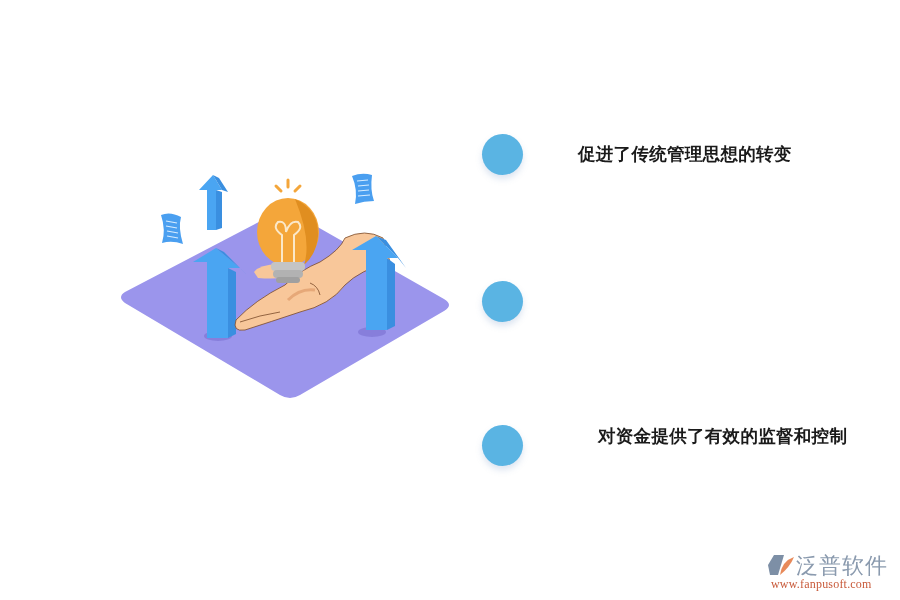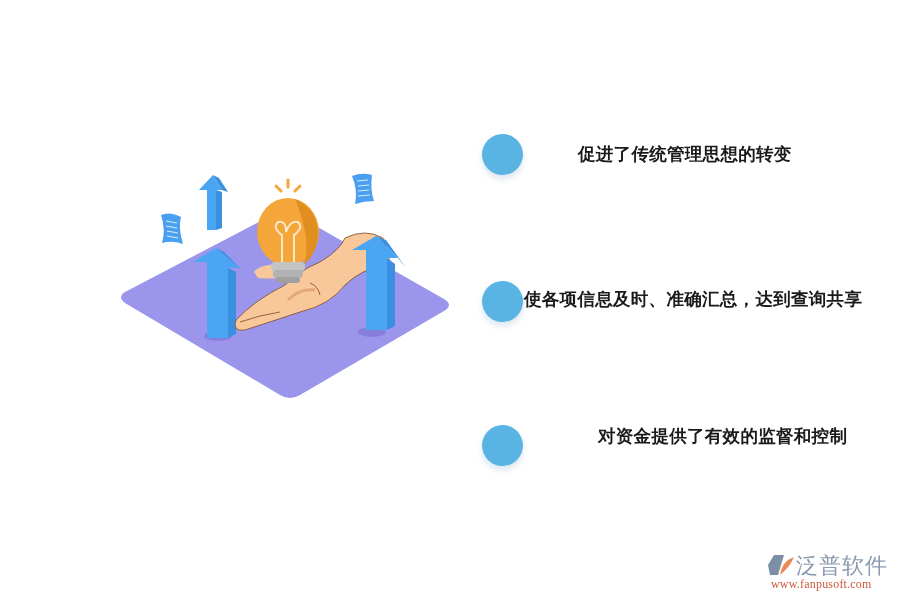--- a/index.html
+++ b/index.html
@@ -3,21 +3,21 @@
   <meta charset="utf-8">
   <style>
     html, body { margin: 0; padding: 0; background: #ffffff; }
     body { width: 900px; height: 600px; position: relative; overflow: hidden;
            font-family: "DejaVu Sans", "Liberation Sans", sans-serif; }
     .illustration { position: absolute; left: 0; top: 0; width: 900px; height: 600px; }
     .point { position: absolute; left: 482px; width: 410px; }
     .dot { position: absolute; left: 0; width: 41px; height: 41px; border-radius: 50%;
            box-shadow: 0 4px 6px rgba(120,150,200,0.25); }
     .label { position: absolute; font-size: 17.5px; font-weight: bold; color: #1a1a1a;
-             line-height: 26px; letter-spacing: 0.3px; text-align: left; }
+             line-height: 26px; letter-spacing: 0.3px; text-align: right; }
     .p1 { top: 134px; height: 42px; }
     .p1 .label { left: 96px; top: 7px; white-space: nowrap; }
     .p2 { top: 280px; height: 60px; }
     .p2 .dot { top: 1px; }
     .p2 .label { left: 42px; top: 6px; width: 366px; }
     .p3 { top: 425px; height: 42px; }
     .p3 .label { left: 82px; top: -2px; white-space: nowrap; margin-left: 34px; }
     .logo { position: absolute; left: 768px; top: 551px; width: 125px; height: 40px; }
     .logo-name { position: absolute; left: 28px; top: 0px; font-size: 22px; color: #8a9aae;
                  letter-spacing: 1px; white-space: nowrap; }
@@ -100,21 +100,20 @@
   </g>
 </svg>
 
 <div class="point p1">
   <div class="dot" style="background:#5ab4e3;"></div>
   <div class="label">促进了传统管理思想的转变</div>
 </div>
 
 <div class="point p2">
   <div class="dot" style="background:#5ab4e3;"></div>
-  <div class="label">使各项信息及时、准确汇总，达到查询共享</div>
 </div>
 
 <div class="point p3">
   <div class="dot" style="background:#5ab4e3;"></div>
   <div class="label">对资金提供了有效的监督和控制</div>
 </div>
 
 <div class="logo">
   <svg class="logo-icon" viewBox="0 0 28 24">
     <polygon points="6,2 16,2 10,22 2,22 0,12" fill="#7d8fa6"></polygon>

